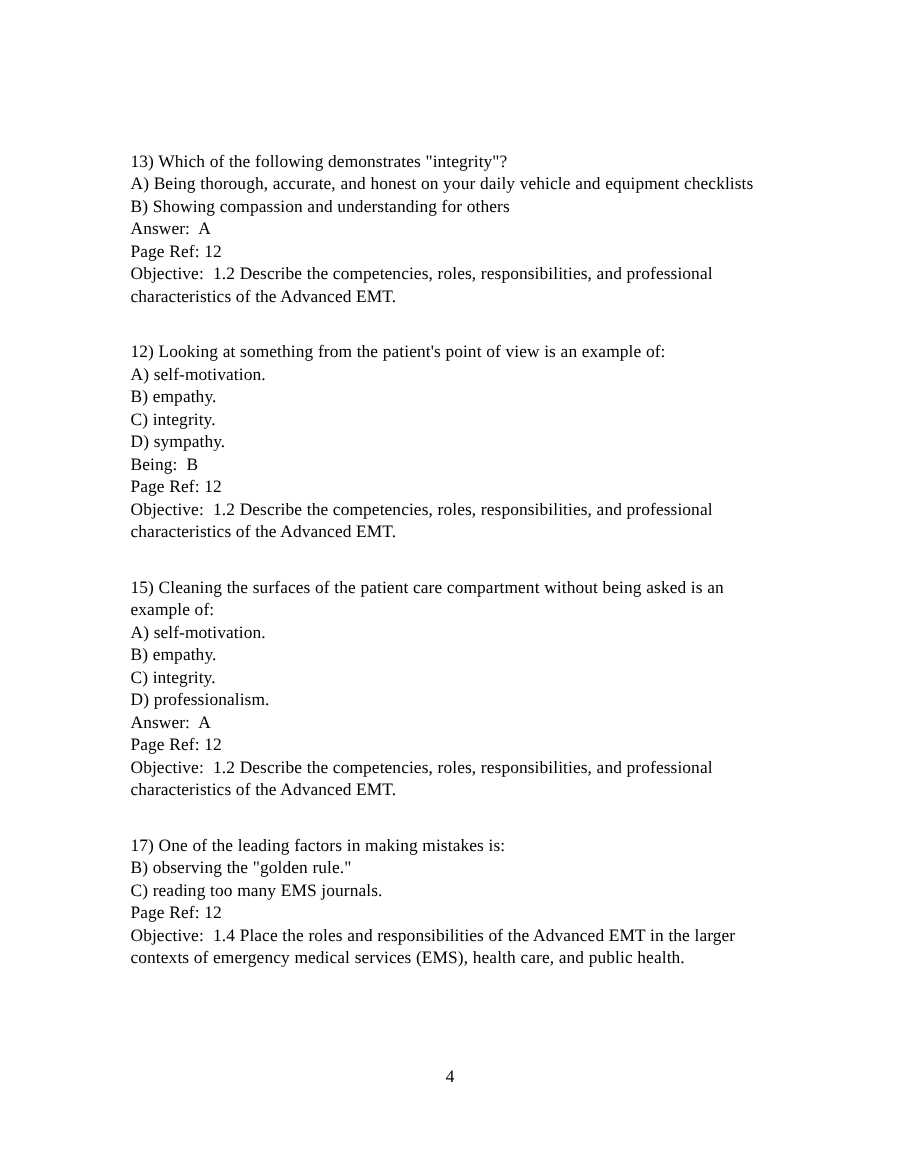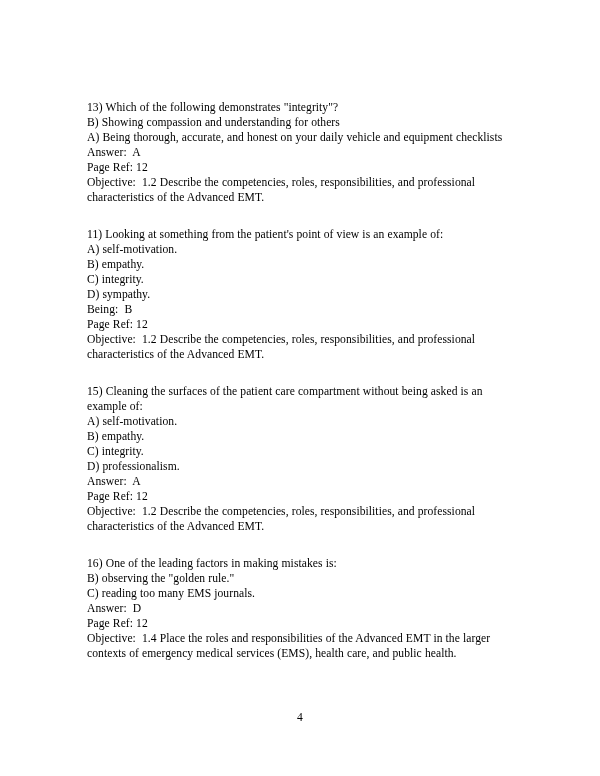--- a/index.html
+++ b/index.html
@@ -61,29 +61,29 @@
   }
 </style>
 </head>
 <body>
 
 <div class="page">
   <div class="content">
 
     <div class="qblock">
       <div class="line stem">13) Which of the following demonstrates "integrity"?</div>
+      <div class="line option">A) Being thorough, accurate, and honest on your daily vehicle and equipment checklists</div>
       <div class="line option">B) Showing compassion and understanding for others</div>
-      <div class="line option">A) Being thorough, accurate, and honest on your daily vehicle and equipment checklists</div>
       <div class="line answer">Answer:  A</div>
       <div class="line pageref">Page Ref: 12</div>
       <div class="line objective">Objective:  1.2 Describe the competencies, roles, responsibilities, and professional characteristics of the Advanced EMT.</div>
     </div>
 
     <div class="qblock">
-      <div class="line stem">11) Looking at something from the patient's point of view is an example of:</div>
+      <div class="line stem">12) Looking at something from the patient's point of view is an example of:</div>
       <div class="line option">A) self-motivation.</div>
       <div class="line option">B) empathy.</div>
       <div class="line option">C) integrity.</div>
       <div class="line option">D) sympathy.</div>
       <div class="line answer">Being:  B</div>
       <div class="line pageref">Page Ref: 12</div>
       <div class="line objective">Objective:  1.2 Describe the competencies, roles, responsibilities, and professional characteristics of the Advanced EMT.</div>
     </div>
 
     <div class="qblock">
@@ -91,24 +91,23 @@
       <div class="line option">A) self-motivation.</div>
       <div class="line option">B) empathy.</div>
       <div class="line option">C) integrity.</div>
       <div class="line option">D) professionalism.</div>
       <div class="line answer">Answer:  A</div>
       <div class="line pageref">Page Ref: 12</div>
       <div class="line objective">Objective:  1.2 Describe the competencies, roles, responsibilities, and professional characteristics of the Advanced EMT.</div>
     </div>
 
     <div class="qblock">
-      <div class="line stem">16) One of the leading factors in making mistakes is:</div>
+      <div class="line stem">17) One of the leading factors in making mistakes is:</div>
       <div class="line option">B) observing the "golden rule."</div>
       <div class="line option">C) reading too many EMS journals.</div>
-      <div class="line answer">Answer:  D</div>
       <div class="line pageref">Page Ref: 12</div>
       <div class="line objective">Objective:  1.4 Place the roles and responsibilities of the Advanced EMT in the larger contexts of emergency medical services (EMS), health care, and public health.</div>
     </div>
 
   </div>
 
   <div class="page-number">4</div>
 </div>
 
 </body></html>

